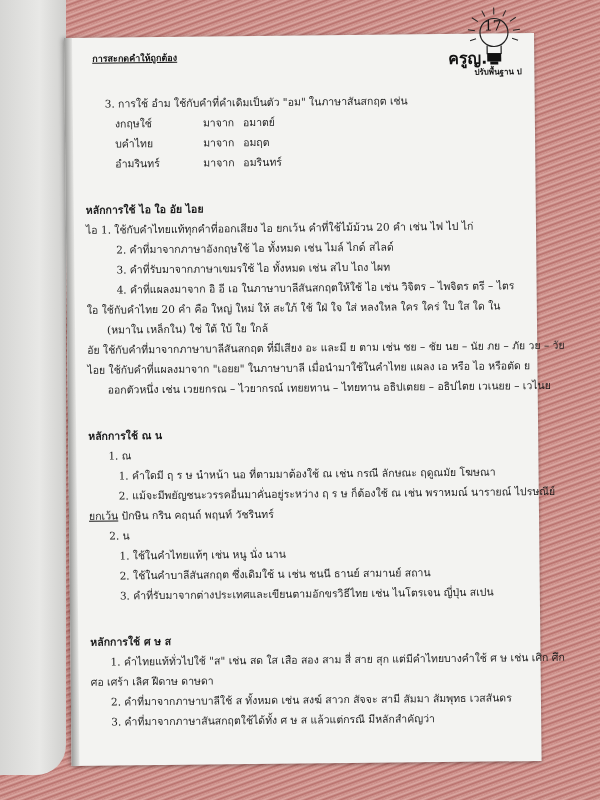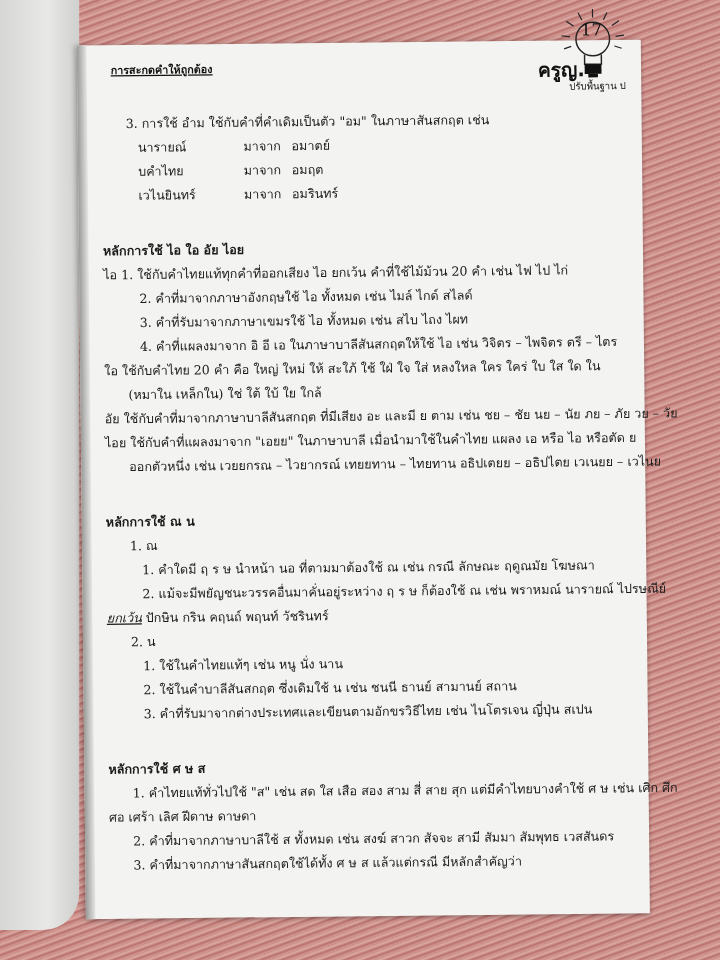--- a/index.html
+++ b/index.html
@@ -21,29 +21,29 @@
     transform-origin: top left;
   }
   .gutter { position:absolute; left:0; top:0; width:8px; height:100%; background:linear-gradient(90deg,#9a9a98,#e6e6e4); }
   .header-title {
     position:absolute; left:28px; top:14px; font-size:9px; font-weight:bold;
     text-decoration: underline; color:#111; font-family:Liberation Sans, sans-serif;
   }
   .logo { position:absolute; left:390px; top:-28px; width:80px; height:80px; }
   .logo .num { position:absolute; left:30px; top:12px; font-size:14px; color:#111; }
   .logo .k1 { position:absolute; left:-6px; top:40px; font-size:16px; font-weight:bold; color:#111; font-family:"DejaVu Sans",sans-serif;}
-  .logo .k2 { position:absolute; left:20px; top:60px; font-size:8px; font-weight:normal; color:#111; font-family:"DejaVu Sans",sans-serif;}
+  .logo .k2 { position:absolute; left:20px; top:60px; font-size:8px; font-weight:bold; color:#111; font-family:"DejaVu Sans",sans-serif;}
   .content { position:absolute; left:20px; top:56px; width:440px; font-size:10.5px; color:#1a1a1a; line-height:20px; }
   .line { white-space:nowrap; }
   .h { font-weight:bold; margin-top:12px; }
   .gap { height:14px; }
   .i1 { padding-left:20px; }
   .i2 { padding-left:30px; }
   .tbl { display:grid; grid-template-columns: 88px 40px 120px; padding-left:30px; }
-  .u { text-decoration: underline; font-style: italic; }
+  .u { text-decoration: underline; }
 </style>
 </head>
 <body>
 
 <div class="prev-page"></div>
 
 <div class="page">
   <div class="gutter"></div>
   <div class="header-title">การสะกดคำให้ถูกต้อง</div>
 
@@ -66,27 +66,27 @@
       <rect x="36" y="56" width="8" height="3" fill="#111"></rect>
     </svg>
     <span class="num">17</span>
     <span class="k1">ครูญ.</span>
     <span class="k2">ปรับพื้นฐาน ป</span>
   </div>
 
   <div class="content">
     <div class="line i1">3. การใช้  อำม  ใช้กับคำที่คำเดิมเป็นตัว "อม" ในภาษาสันสกฤต เช่น</div>
     <div class="tbl">
-      <span>นารายณ์</span>
+      <span>งกฤษใช์</span>
         <span>มาจาก</span>
         <span>อมาตย์</span>
       <span>บคำไทย</span>
         <span>มาจาก</span>
         <span>อมฤต</span>
-      <span>เวไนยินทร์</span>
+      <span>อำมรินทร์</span>
         <span>มาจาก</span>
         <span>อมรินทร์</span>
     </div>
 
     <div class="gap"></div>
     <div class="line h">หลักการใช้ ไอ ใอ อัย ไอย</div>
     <div class="line">ไอ   1. ใช้กับคำไทยแท้ทุกคำที่ออกเสียง  ไอ  ยกเว้น  คำที่ใช้ไม้ม้วน 20 คำ  เช่น  ไฟ  ไป  ไก่</div>
     <div class="line i2">2. คำที่มาจากภาษาอังกฤษใช้  ไอ  ทั้งหมด  เช่น  ไมล์  ไกด์  สไลด์</div>
     <div class="line i2">3. คำที่รับมาจากภาษาเขมรใช้  ไอ  ทั้งหมด  เช่น  สไบ  ไถง  ไผท</div>
     <div class="line i2">4. คำที่แผลงมาจาก  อิ  อี  เอ  ในภาษาบาลีสันสกฤตให้ใช้  ไอ  เช่น  วิจิตร – ไพจิตร   ตรี – ไตร</div>

